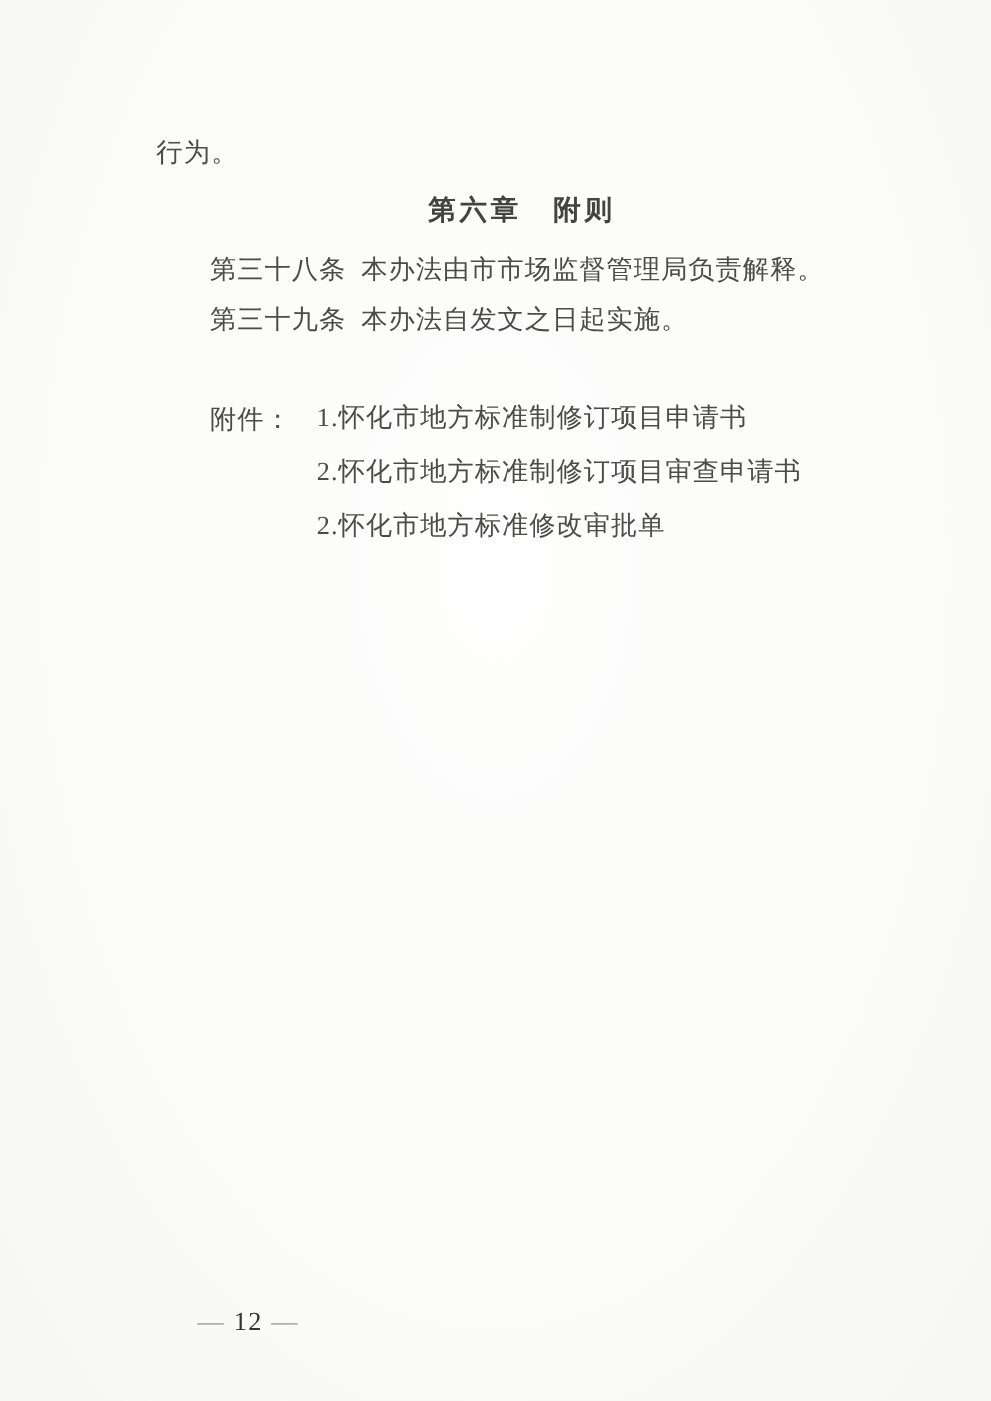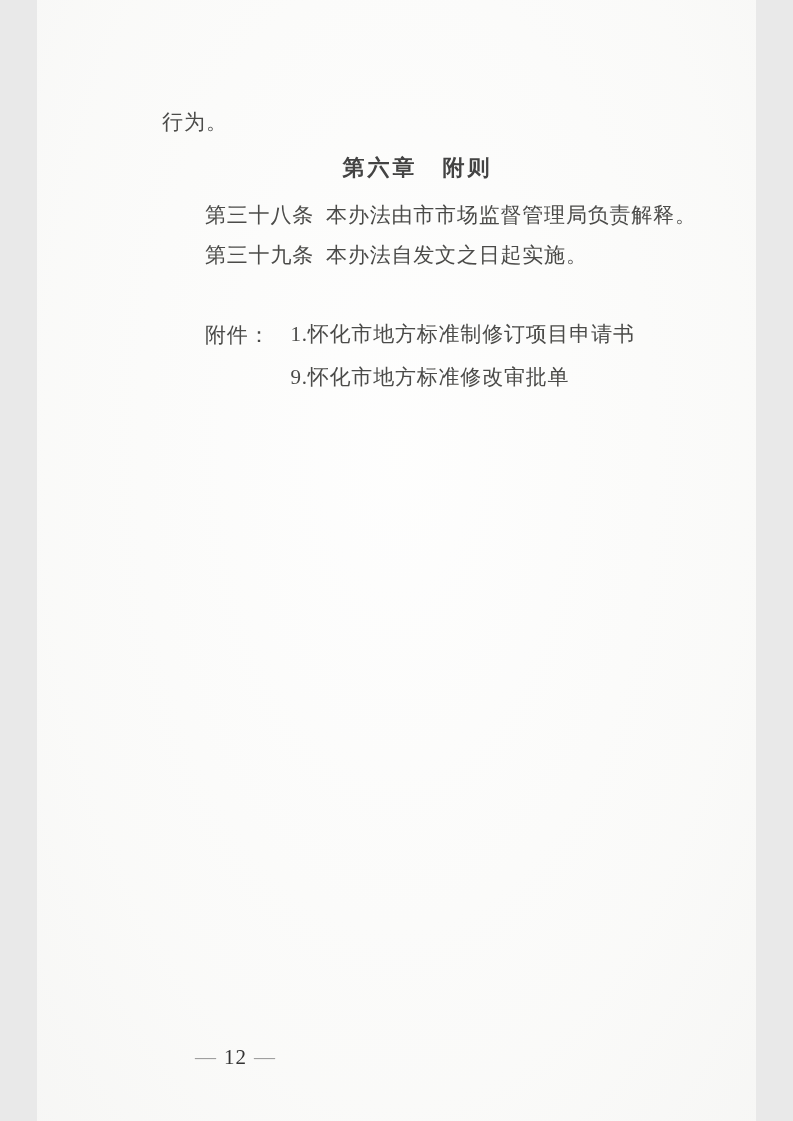--- a/index.html
+++ b/index.html
@@ -2,21 +2,21 @@
 <html><head>
 <meta charset="utf-8">
 <style>
   html, body {
     margin: 0;
     padding: 0;
     background: #e9e9e9;
   }
   .page {
     position: relative;
-    width: 719px;
+    width: 793px;
     height: 1121px;
     margin: 0 auto;
     background: #fcfcfb;
     background-image:
       radial-gradient(ellipse at 50% 40%, rgba(255,255,255,0.6) 0%, rgba(246,246,244,0.35) 70%, rgba(240,240,238,0.45) 100%);
     overflow: hidden;
     font-family: "Liberation Serif", "DejaVu Serif", serif;
     color: #4b4b49;
   }
   .para-end {
@@ -101,21 +101,22 @@
   <div class="chapter-heading">第六章　附则</div>
 
   <div class="article-line article-2">第三十九条  本办法自发文之日起实施。</div>
 
   <div class="article-line article-1">第三十八条  本办法由市市场监督管理局负责解释。</div>
 
   <div class="attachments">
     <span class="attachments-label">附件：</span>
     <div class="attachment-items">
       <div class="attachment-item">1.怀化市地方标准制修订项目申请书</div>
-      <div class="attachment-item">9.怀化市地方标准修改审批单</div>
+      <div class="attachment-item">2.怀化市地方标准制修订项目审查申请书</div>
+      <div class="attachment-item">2.怀化市地方标准修改审批单</div>
     </div>
   </div>
 
   <div class="page-number">
     <span class="dash">—</span><span class="num">12</span><span class="dash">—</span>
   </div>
 
 </div>
 
 </body></html>

